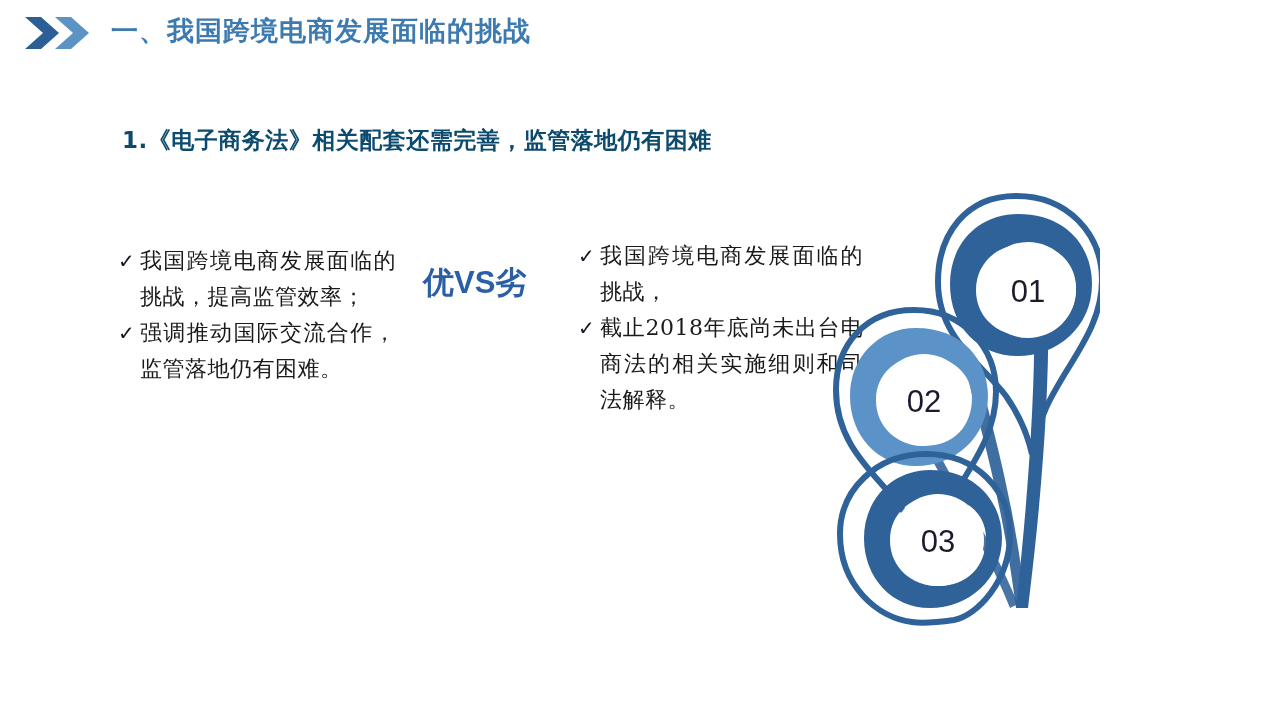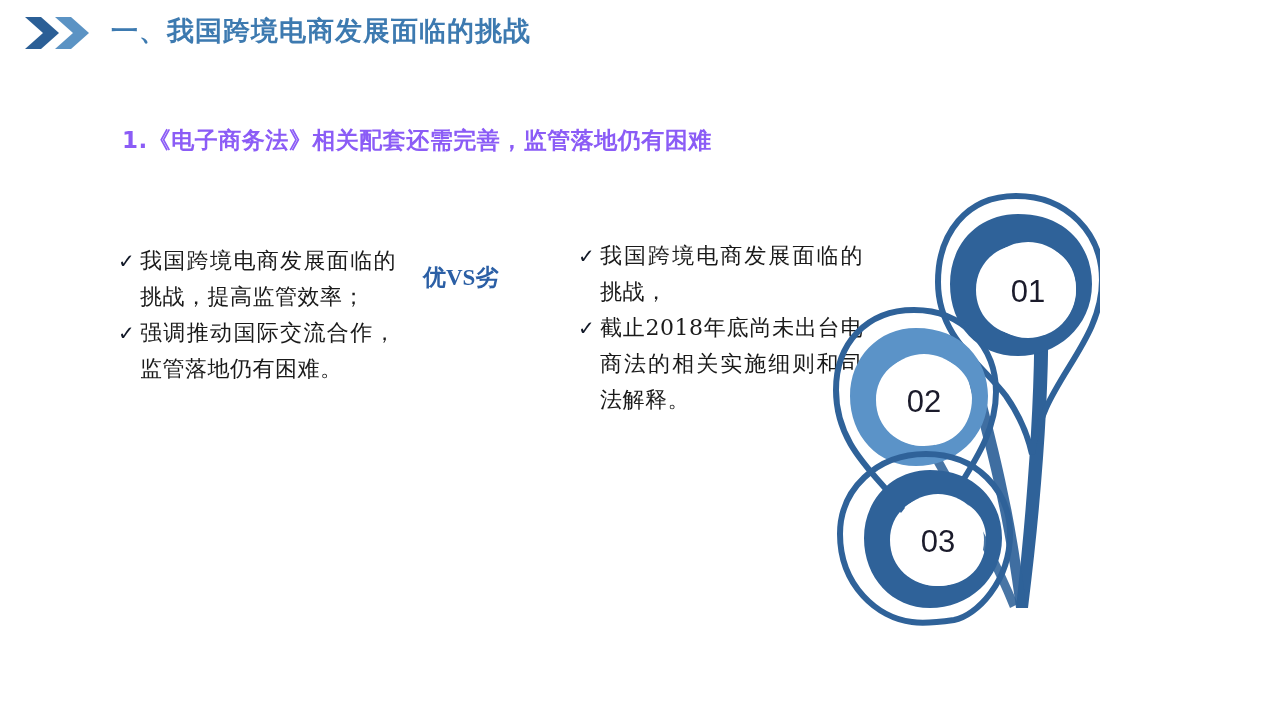--- a/index.html
+++ b/index.html
@@ -54,21 +54,21 @@
     font-family: "DejaVu Sans", "Liberation Sans", sans-serif;
   }
 
   
   .subtitle {
     position: absolute;
     left: 122px;
     top: 125px;
     font-size: 23px;
     font-weight: bold;
-    color: #8b5cf6;
+    color: #0c4a6e;
     letter-spacing: 0.5px;
     white-space: nowrap;
     font-family: "DejaVu Sans", "Liberation Sans", sans-serif;
   }
 
   
   .bullet-col {
     position: absolute;
     font-family: "DejaVu Serif", "Liberation Serif", serif;
     font-size: 22px;
@@ -96,26 +96,26 @@
     text-align: justify;
     text-align-last: left;
     letter-spacing: 0.5px;
   }
 
   
   .vs-label {
     position: absolute;
     left: 423px;
     top: 262px;
-    font-size: 23px;
+    font-size: 31px;
     font-weight: bold;
     color: #2b5fa5;
     letter-spacing: 0px;
     white-space: nowrap;
-    font-family: Liberation Serif, serif;
+    font-family: Liberation Sans, sans-serif;
   }
 
   
   .deco-graphic {
     position: absolute;
     left: 820px;
     top: 178px;
     width: 280px;
     height: 450px;
   }

